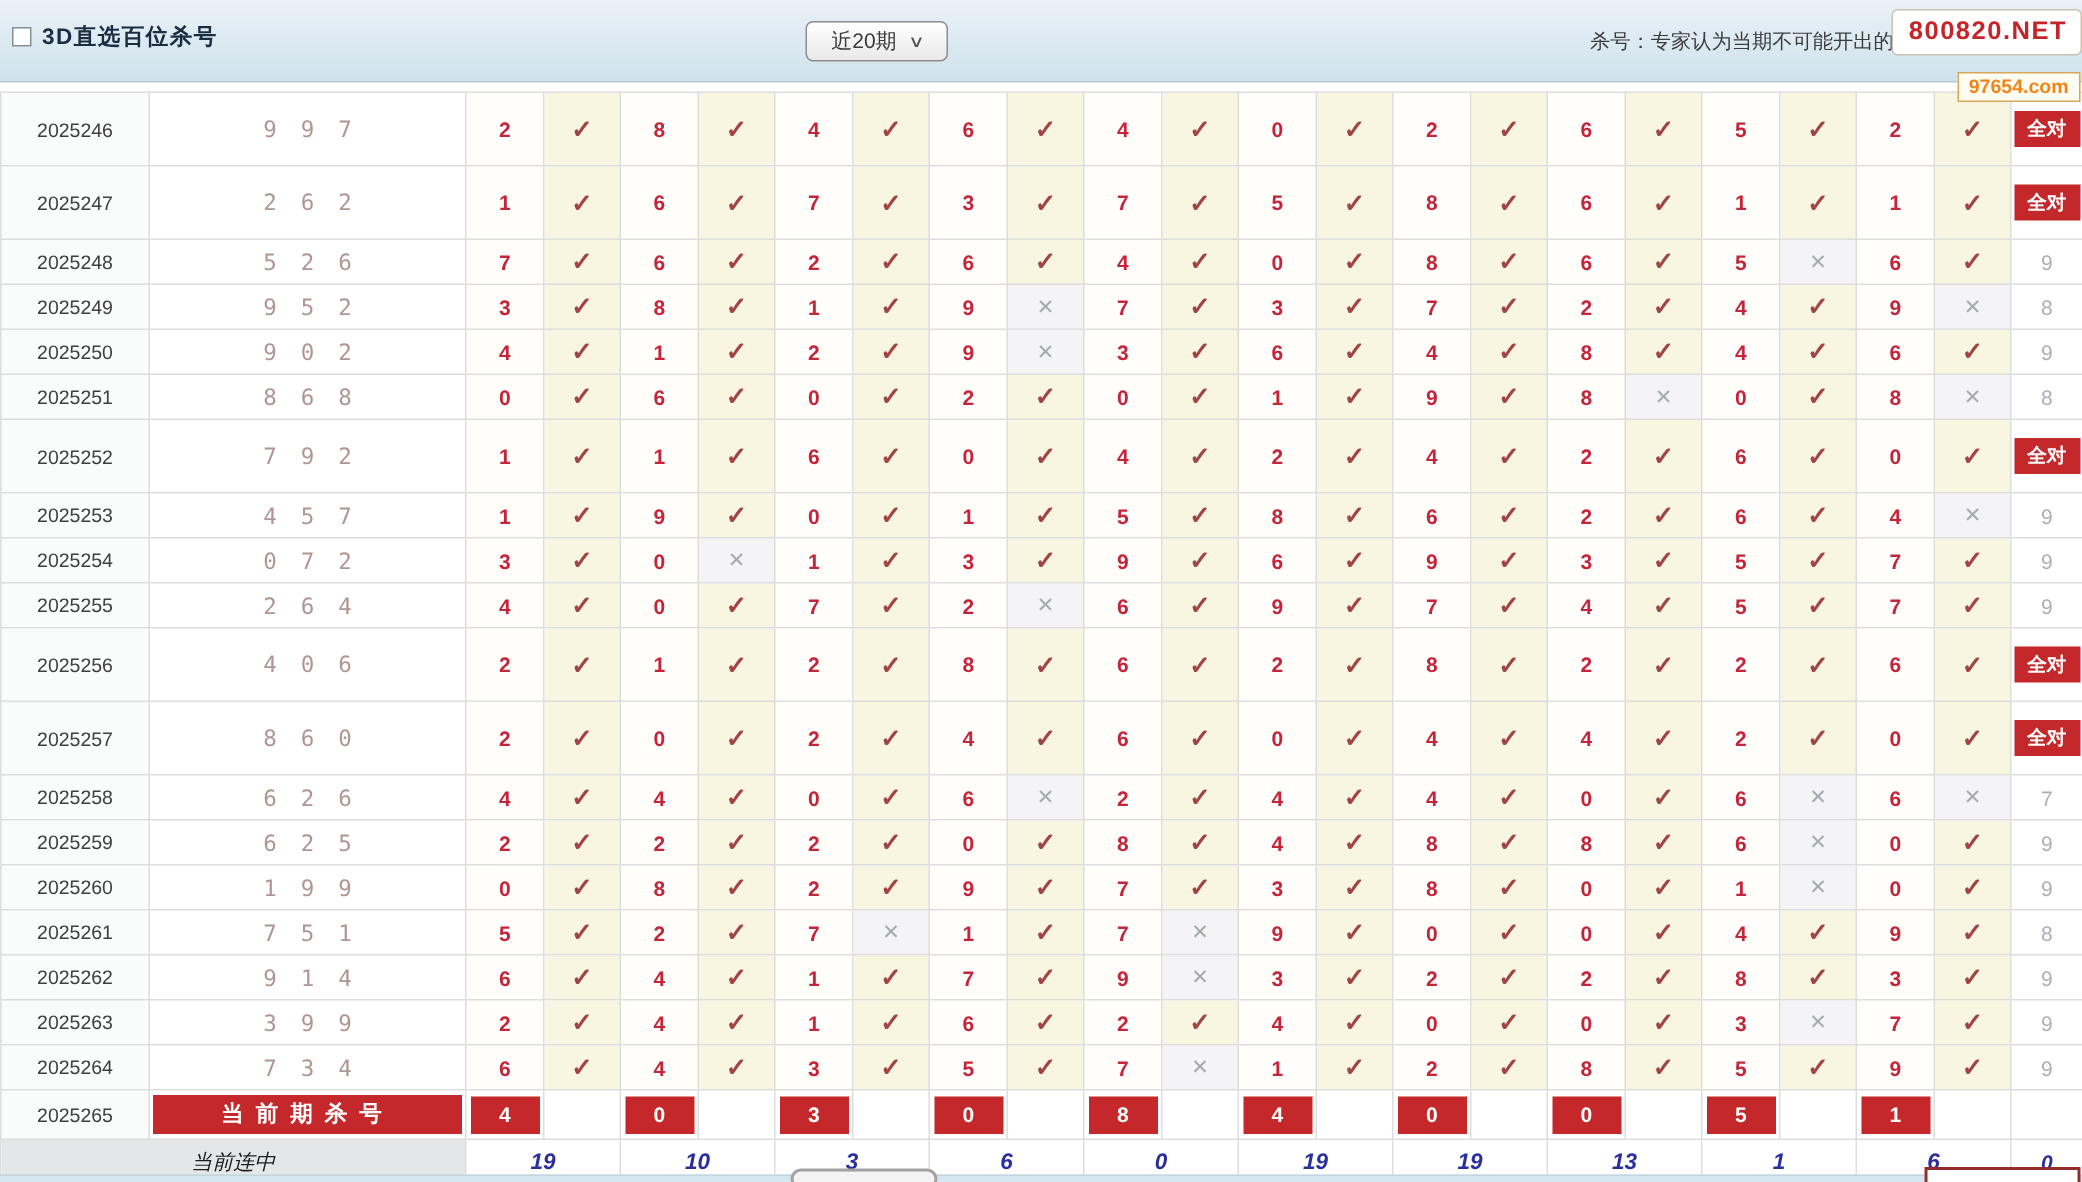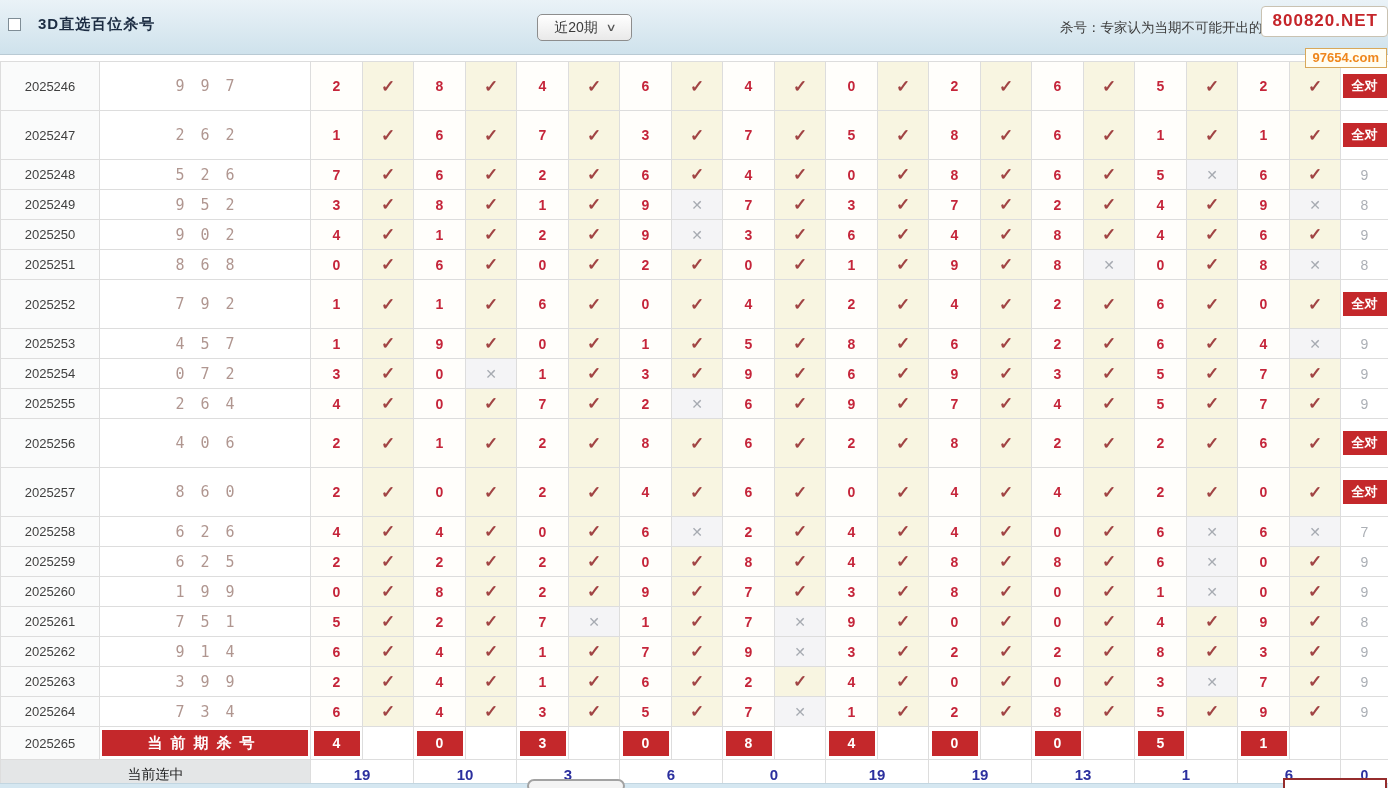--- a/index.html
+++ b/index.html
@@ -3,21 +3,21 @@
 <meta charset="utf-8">
 <style>
   * { margin:0; padding:0; box-sizing:border-box; }
   html,body { width:1388px; height:788px; overflow:hidden; background:#fff;
               font-family:"Liberation Sans", sans-serif; }
 
   
   .topbar { position:relative; height:55px;
             background:linear-gradient(#eaf2f7,#cfe2ec);
             border-bottom:1px solid #b9cad4; }
-  .title-group { position:absolute; left:8px; top:15px; display:flex; align-items:center; gap:17px; }
+  .title-group { position:absolute; left:8px; top:15px; display:flex; align-items:center; gap:7px; }
   .chk { width:13px; height:13px; background:#fff; border:1px solid #7f8d96; }
   .page-title { font-size:15px; font-weight:bold; color:#1c2c42; letter-spacing:1px; }
   .range-select { position:absolute; left:537px; top:14px; width:95px; height:27px;
                   background:linear-gradient(#ffffff,#e9e9e9);
                   border:1px solid #8d8d8d; border-radius:5px;
                   display:flex; align-items:center; justify-content:center; gap:9px;
                   font-size:14px; color:#3a3a3a; cursor:pointer; }
   .range-select .chev { font-size:11px; color:#555; transform:scaleX(1.4); }
   .kill-note { position:absolute; right:112px; top:19px; font-size:13.5px; color:#3c3c3c; }
   .wm-net { position:absolute; right:0; top:6px; background:#fff; border:1px solid #c9c2b2;
@@ -46,21 +46,21 @@
   td.stat { background:#fff; color:#abafb5; font-size:14px; padding:0 1px; }
   .allhit-chip { display:block; margin:12px auto; width:44px; height:24px; line-height:24px;
                  background:#c4282b; color:#fff; font-size:13px; font-weight:bold; }
   tr.current-row { height:33px; }
   .current-banner { display:block; margin:3px 2px; height:26px; line-height:26px;
                     background:#c4282b; color:#fff; font-size:15px; font-weight:bold;
                     letter-spacing:8px; }
   .pick-chip { display:block; margin:3px auto; width:46px; height:25px; line-height:25px;
                background:#c4282b; color:#fff; font-size:14px; font-weight:bold; }
   tr.foot-acc { height:31px; }
-  tr.foot-cur { height:30px; }
+  tr.foot-cur { height:30px;font-style:italic; }
   tr.foot-max { height:29px; }
   td.foot-label { background:#e4e6e7; color:#1d1d1d; font-size:14px; }
   td.acc-val { color:#cc2936; font-size:16px; font-weight:bold; background:#fff; }
   td.streak-val { color:#2b2f9e; font-size:15px; font-weight:bold; background:#fff; }
   td.acc-stat { color:#cc2936; font-size:14px; font-weight:bold; background:#fff; }
   td.streak-stat { color:#2b2f9e; font-size:14px; font-weight:bold; background:#fff; }
 
   
   .bottom-strip { position:absolute; left:0; top:783px; width:1388px; height:5px;
                   background:#d5e7f1; border-top:1px solid #c2d6e1; }

